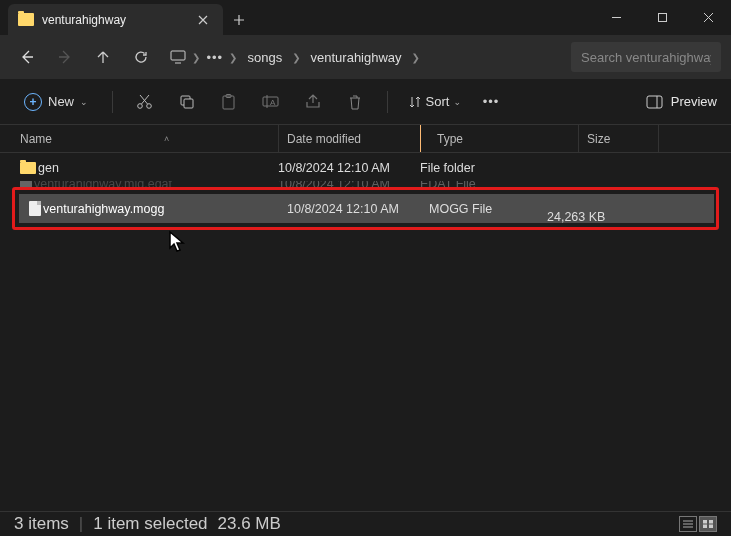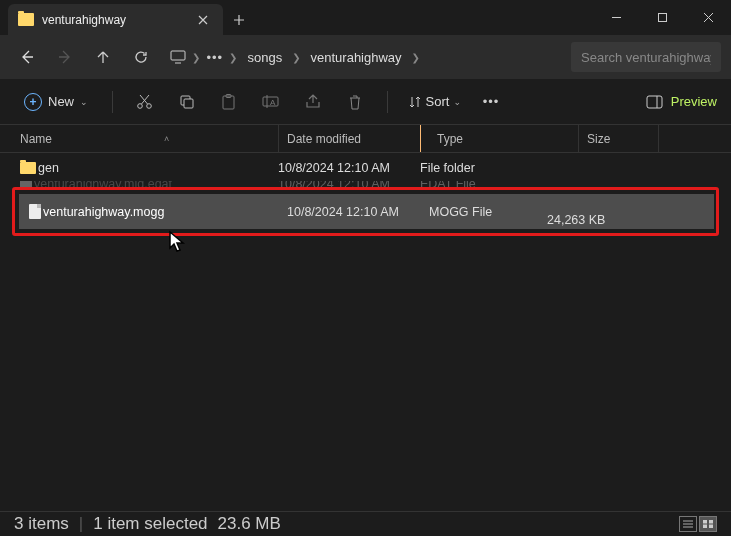--- a/index.html
+++ b/index.html
@@ -28,21 +28,21 @@
   .search::placeholder{color:#888;}
 
   
   .toolbar { height:46px; background:#1c1c1c; border-bottom:1px solid #333; display:flex; align-items:center; padding:0 14px; gap:6px; }
   .new-btn { display:flex; align-items:center; gap:6px; padding:4px 10px; color:#ddd; }
   .new-btn .plus { width:18px; height:18px; border:1px solid #6cb5ff; border-radius:50%; display:flex; align-items:center; justify-content:center; color:#6cb5ff; font-size:12px; font-weight:bold;}
   .tb-divider { width:1px; height:22px; background:#3a3a3a; margin:0 8px; }
   .tb-btn { width:36px; height:36px; display:flex; align-items:center; justify-content:center; color:#8a8a8a; }
   .tb-btn.enabled { color:#bbb; }
   .sort-btn { display:flex; align-items:center; gap:4px; color:#ddd; padding:0 6px; }
-  .preview-btn { margin-left:auto; display:flex; align-items:center; gap:8px; color:#bef264; }
+  .preview-btn { margin-left:auto; display:flex; align-items:center; gap:8px; color:#e5e5e5; }
   .arrow-small { font-size:9px; color:#aaa; }
 
   
   .header-row { height:28px; display:flex; align-items:center; border-bottom:1px solid #333; padding-left:20px; color:#bbb; font-size:12px; }
   .col-name { width:258px; display:flex; align-items:center; gap:112px;}
   .col-sort-ind { color:#888; font-size:9px; }
   .col-date { width:142px; border-left:1px solid #333; padding-left:8px; height:100%; display:flex; align-items:center;}
   .col-type { width:118px; border-left:1px solid #fdba74; padding-left:16px; height:100%; display:flex; align-items:center;}
   .col-size { width:80px; border-left:1px solid #333; padding-left:8px; height:100%; display:flex; align-items:center;margin-left:40px;}
   .col-end { border-left:1px solid #333; height:100%; flex:1;}
@@ -58,21 +58,21 @@
   .folder-icon::before{content:"";position:absolute;top:-2px;left:0;width:6px;height:2px;background:#ffd86b;border-radius:1px 1px 0 0;}
   .file-icon { width:12px; height:15px; background:#eee; border-radius:1px; position:relative;}
   .file-icon::before{content:"";position:absolute;top:0;right:0;width:4px;height:4px;background:#bbb;}
 
   
   .row.trunc { height:6px; overflow:hidden; opacity:.35; margin-top:2px;}
   .row.trunc .r-name span{ color:#999;}
 
   
   .highlight-wrap { border:3px solid #e21b1b; border-radius:3px; margin:0 2px; padding:4px 2px 4px 4px;}
-  .row.selected { background:#4d4d4d; height:35px; margin-top:0;}
+  .row.selected { background:#4d4d4d; height:29px; margin-top:0;}
   .row.selected .r-name span{color:#fff;}
 
   .cursor { position:absolute; left:168px; top:230px; pointer-events:none; }
 
   
   .statusbar { position:absolute; bottom:0; left:0; right:0; height:25px; border-top:1px solid #333; display:flex; align-items:center; padding:0 14px; gap:10px; color:#ccc; font-size:17px; background:#1c1c1c;}
   .sb-div { color:#555; }
   .view-toggles { margin-left:auto; display:flex; gap:2px;}
   .vt { width:18px; height:16px; border:1px solid #777; display:flex; align-items:center; justify-content:center;}
   .vt.active{background:#555;}

